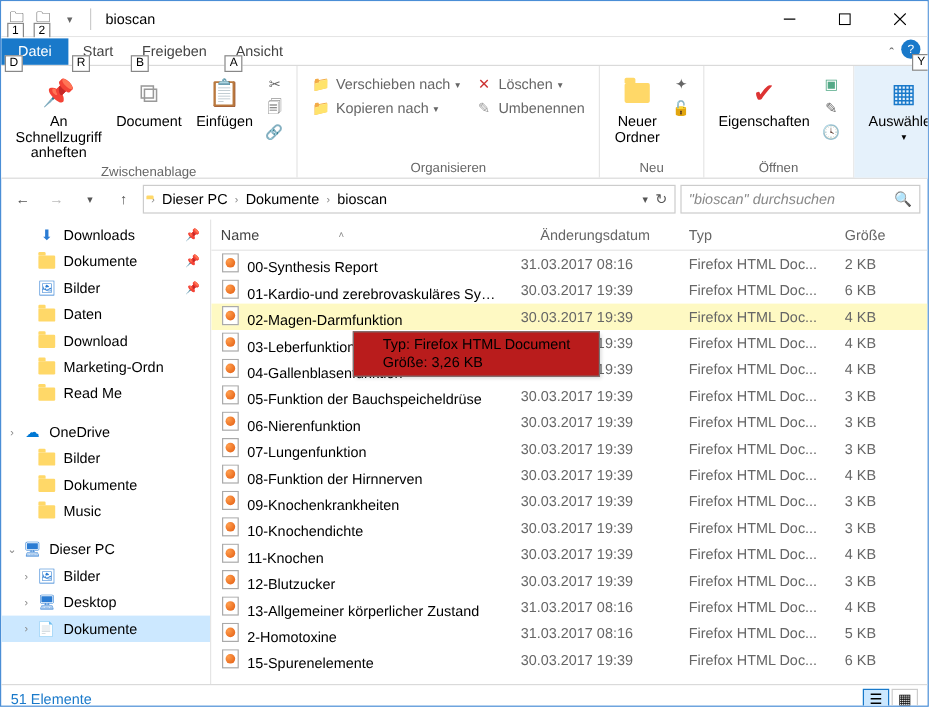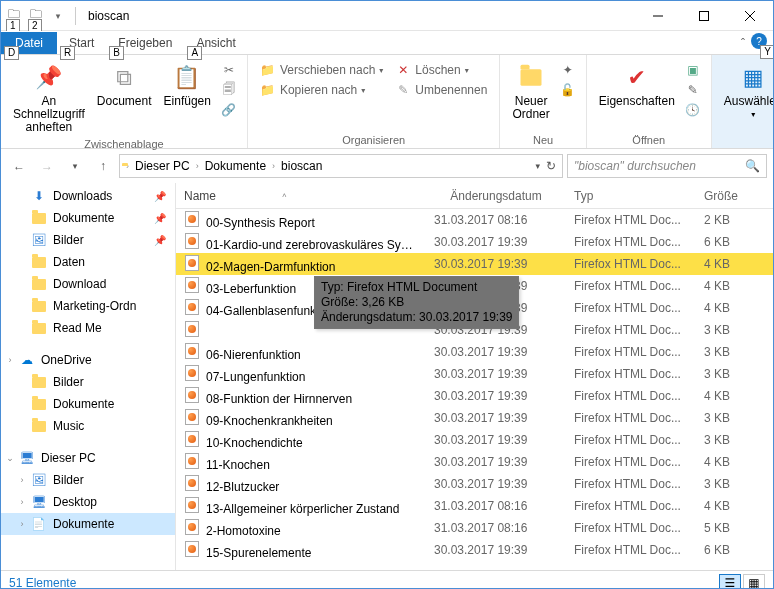--- a/index.html
+++ b/index.html
@@ -55,29 +55,29 @@
 .tree .node.l1 .exp { left: 16px; }
 .tree .node .ic { width: 16px; height: 16px; display: flex; align-items: center; justify-content: center; }
 .tree .node .pin { margin-left: auto; margin-right: 8px; color: #888; font-size: 10px; }
 .tree .spacer { height: 10px; }
 
 .list { flex: 1; display: flex; flex-direction: column; position: relative; overflow-x: hidden; }
 .list-head { height: 26px; display: flex; align-items: center; border-bottom: 1px solid #e5e5e5; color: #444; }
 .list-head .col { padding: 0 8px; display: flex; align-items: center; gap: 6px; }
 .list-body { flex: 1; overflow-y: scroll; overflow-x: hidden; position: relative; }
 .list-row { height: 22px; display: flex; align-items: center; }
-.list-row.sel { background: #fde047; }
+.list-row.sel { background: #fef9c3; }
 .list-row .cell { padding: 0 8px; overflow: hidden; text-overflow: ellipsis; white-space: nowrap; }
 .list-row .ic { width: 16px; height: 16px; display: inline-flex; align-items: center; justify-content: center; margin-right: 6px; }
 .col-name { width: 250px; }
 .col-date { width: 140px; color: #666; justify-content: center; }
 .col-type { width: 130px; color: #666; }
 .col-size { width: 56px; text-align: left; color: #666; }
 
-.tooltip { position: absolute; top: 67px; left: 138px; background: #737373; border: 1px solid #767676; padding: 3px 6px; line-height: 15px; z-index: 10; box-shadow: 2px 2px 3px rgba(0,0,0,0.15); }
+.tooltip { position: absolute; top: 67px; left: 118px; background: #b91c1c; border: 1px solid #767676; padding: 3px 24px; line-height: 15px; z-index: 10; box-shadow: 2px 2px 3px rgba(0,0,0,0.15); }
 
 
 .status { height: 24px; border-top: 1px solid #dadada; display: flex; align-items: center; padding: 0 8px; }
 .status .count { color: #1979ca; }
 .status .views { margin-left: auto; display: flex; gap: 2px; }
 .status .vbtn { width: 22px; height: 18px; border: 1px solid #ccc; display: flex; align-items: center; justify-content: center; }
 .status .vbtn.active { background: #cce8ff; border-color: #1979ca; }
 
 
 .folder-ic { width: 14px; height: 11px; background: #ffd868; border-radius: 1px; position: relative; }
@@ -411,21 +411,20 @@
           <span>Typ</span>
         </div>
       <div class="col col-size">
           <span>Größe</span>
         </div>
     </div>
     <div class="list-body" id="filelist">
       <div class="tooltip">
         <div>Typ: Firefox HTML Document</div>
         <div>Größe: 3,26 KB</div>
-        <div>Änderungsdatum: 30.03.2017 19:39</div>
       </div>
     <div class="list-row">
           <div class="cell col-name"><span class="ic">
               <span class="html-ic"></span>
             </span><span>00-Synthesis Report</span></div>
           <div class="cell col-date">31.03.2017 08:16</div>
           <div class="cell col-type">Firefox HTML Doc...</div>
           <div class="cell col-size">2 KB</div>
         </div>
         <div class="list-row">
@@ -456,21 +455,21 @@
           <div class="cell col-name"><span class="ic">
               <span class="html-ic"></span>
             </span><span>04-Gallenblasenfunktion</span></div>
           <div class="cell col-date">30.03.2017 19:39</div>
           <div class="cell col-type">Firefox HTML Doc...</div>
           <div class="cell col-size">4 KB</div>
         </div>
         <div class="list-row">
           <div class="cell col-name"><span class="ic">
               <span class="html-ic"></span>
-            </span></div>
+            </span><span>05-Funktion der Bauchspeicheldrüse</span></div>
           <div class="cell col-date">30.03.2017 19:39</div>
           <div class="cell col-type">Firefox HTML Doc...</div>
           <div class="cell col-size">3 KB</div>
         </div>
         <div class="list-row">
           <div class="cell col-name"><span class="ic">
               <span class="html-ic"></span>
             </span><span>06-Nierenfunktion</span></div>
           <div class="cell col-date">30.03.2017 19:39</div>
           <div class="cell col-type">Firefox HTML Doc...</div>

